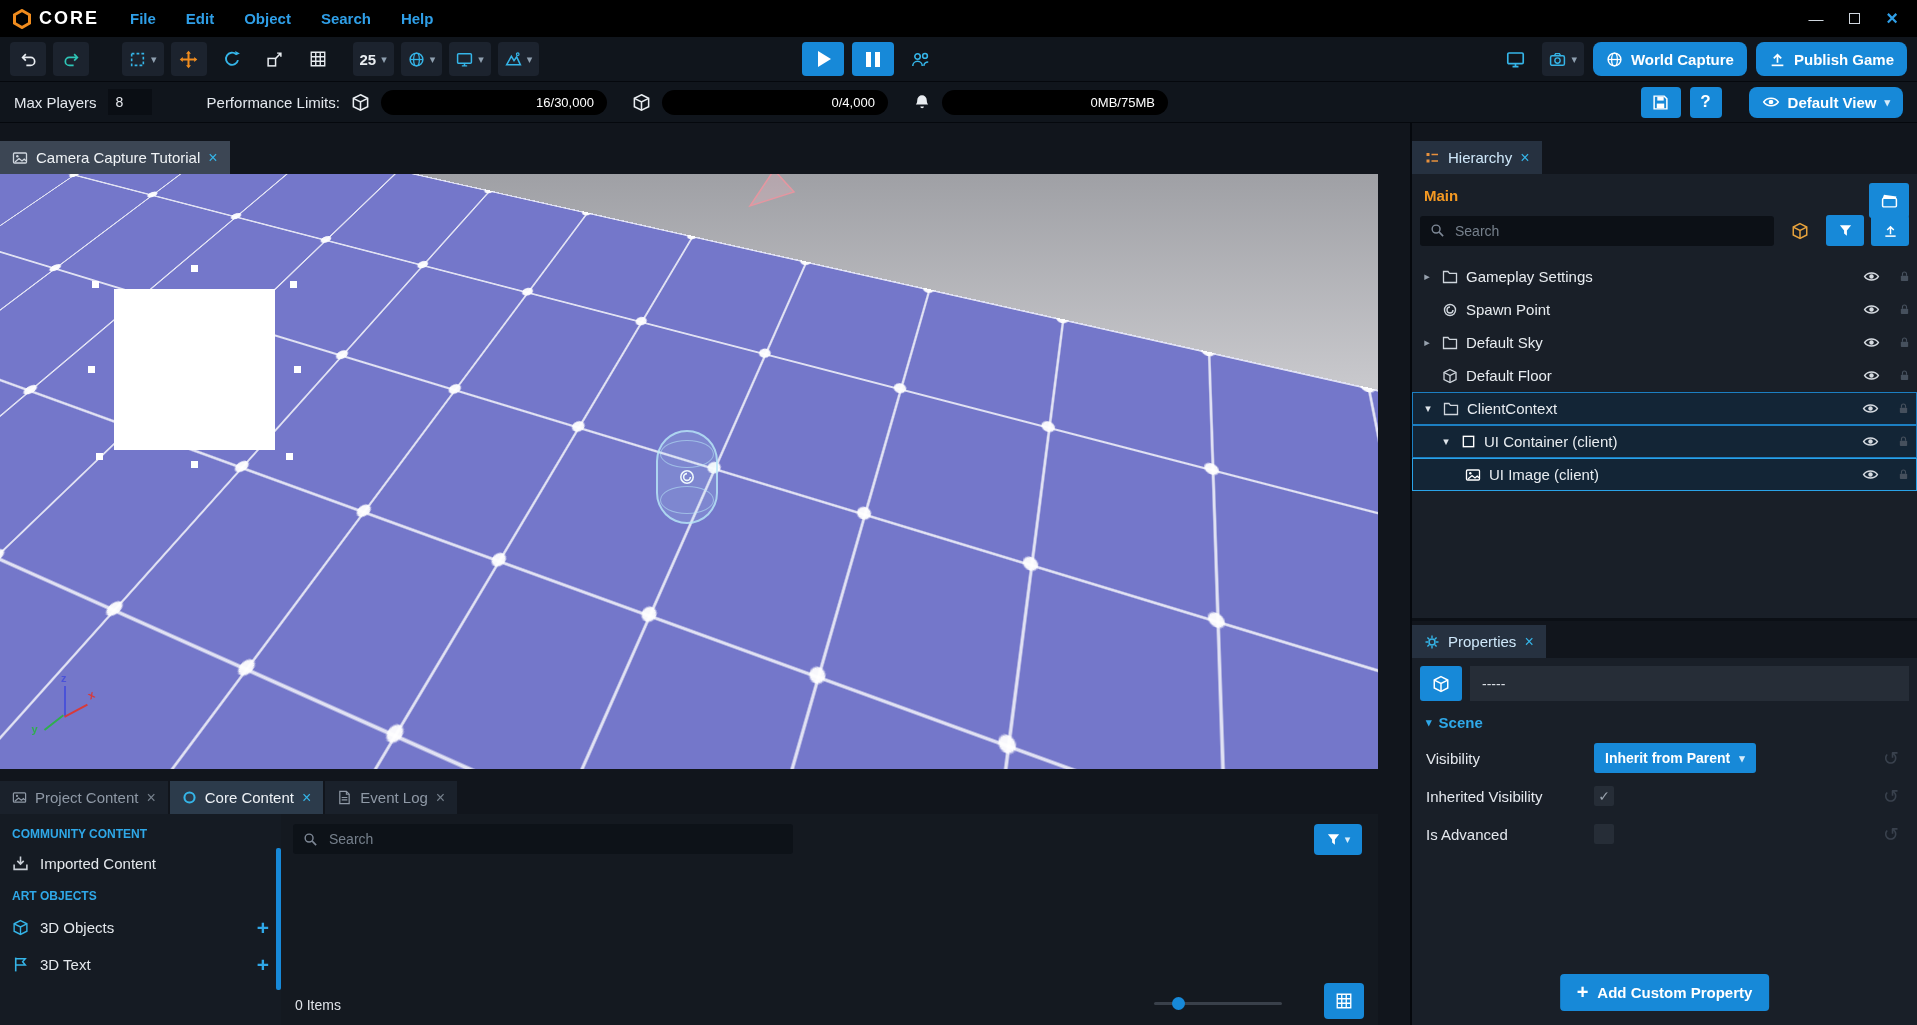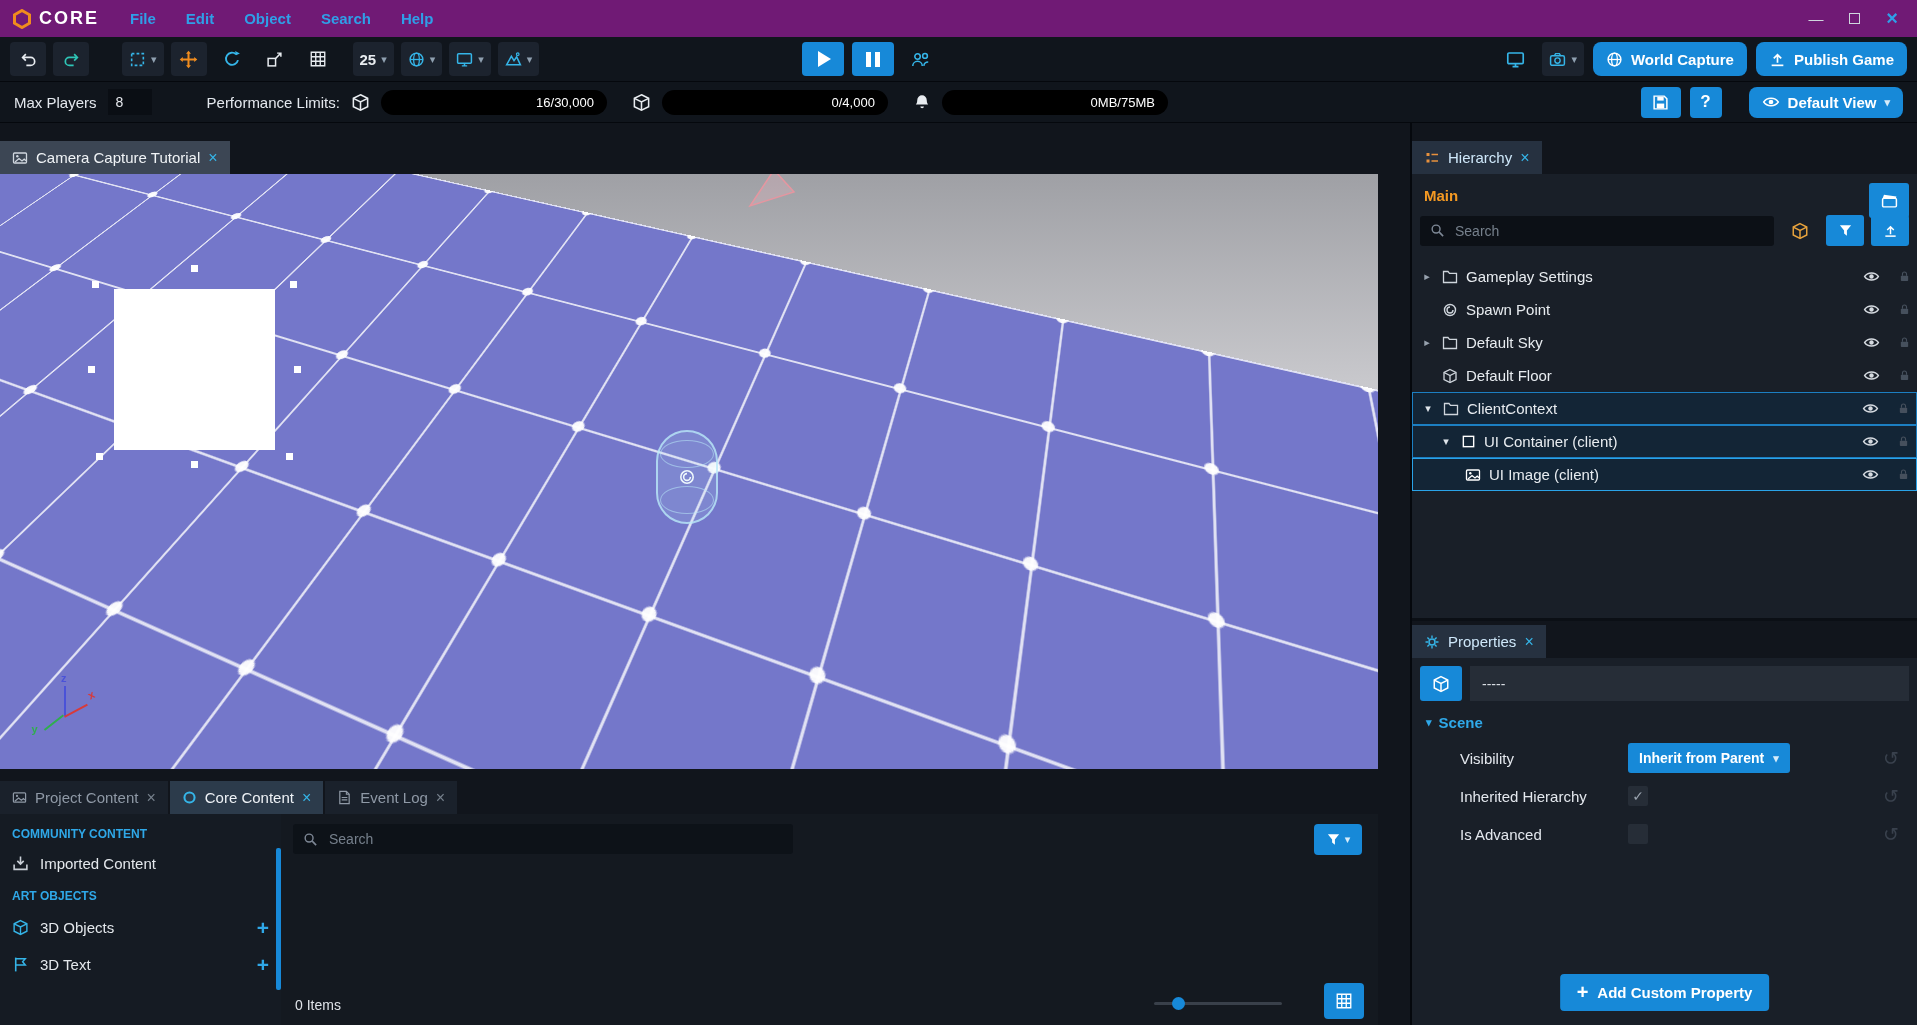--- a/index.html
+++ b/index.html
@@ -3,21 +3,21 @@
 <meta charset="utf-8">
 <style>
   html,body{margin:0;padding:0;width:1917px;height:1025px;background:#11151c;
     font-family:"Liberation Sans",sans-serif;color:#dfe3e8;overflow:hidden;font-size:14px;}
   *{box-sizing:border-box;}
   input{font-family:"Liberation Sans",sans-serif;}
   input::placeholder{color:#76808c;}
   .ic{display:inline-block;vertical-align:middle;flex:none;}
 
   
-  .titlebar{height:37px;background:#701a75;display:flex;align-items:center;}
+  .titlebar{height:37px;background:#000000;display:flex;align-items:center;}
   .logo{display:flex;align-items:center;gap:7px;padding:0 16px 0 12px;}
   .logo-hex{color:#f08c1e;}
   .logo-text{color:#fff;font-weight:bold;font-size:18px;letter-spacing:2px;}
   .menu-item{color:#2f9fe8;font-weight:bold;font-size:15px;padding:0 15px;cursor:default;}
   .win-controls{margin-left:auto;display:flex;align-items:center;gap:4px;padding-right:8px;}
   .win-btn{width:34px;height:28px;display:flex;align-items:center;justify-content:center;color:#cfd6de;font-size:15px;}
   .win-restore-box{width:11px;height:11px;border:1.5px solid #cfd6de;display:inline-block;}
   .win-close{color:#2f9fe8;font-size:20px;font-weight:bold;}
 
   
@@ -146,21 +146,21 @@
   
   .props-tabstrip{height:37px;margin-top:0;display:flex;align-items:flex-end;gap:2px;}
   .props-body{flex:1;background:#191f28;position:relative;padding:8px 8px 0;}
   .pname-row{display:flex;gap:8px;align-items:center;}
   .pcube-btn{width:42px;height:35px;background:#1789d8;border-radius:3px;display:flex;align-items:center;justify-content:center;color:#fff;}
   .pname-field{flex:1;height:35px;background:#262d37;display:flex;align-items:center;padding:0 12px;color:#d8dce2;font-size:14px;}
   .psearch-row{display:flex;gap:7px;align-items:center;margin-top:8px;}
   .gray-btn{width:38px;height:31px;background:#3a4250;border-radius:3px;display:flex;align-items:center;justify-content:center;color:#e4e9ee;}
   .section-hdr{color:#2fa8e8;font-weight:bold;font-size:15px;padding:13px 6px 8px;display:flex;align-items:center;gap:7px;}
   .section-hdr .tri{font-size:11px;}
-  .prow{display:flex;align-items:center;min-height:38px;padding:0 6px;position:relative;margin-left:34px;}
+  .prow{display:flex;align-items:center;min-height:38px;padding:0 6px;position:relative;}
   .plabel{width:168px;color:#e4e8ee;font-size:15px;}
   .pdrop{background:#1789d8;color:#fff;font-weight:bold;font-size:14px;height:30px;border-radius:3px;
     display:flex;align-items:center;gap:9px;padding:0 11px;}
   .pdrop .caret{color:#d6ecfa;}
   .pcheck{width:20px;height:20px;background:#262d37;border-radius:2px;display:flex;align-items:center;justify-content:center;
     color:#9aa3ae;font-size:14px;}
   .preset{position:absolute;right:10px;color:#39414d;font-size:19px;}
   .add-prop-btn{position:absolute;bottom:14px;left:50%;transform:translateX(-50%);background:#1789d8;color:#fff;
     font-weight:bold;font-size:15px;height:37px;border-radius:4px;display:flex;align-items:center;gap:9px;padding:0 17px;}
   .add-prop-btn .plus-g{font-size:20px;font-weight:bold;}
@@ -768,21 +768,21 @@
 
       <div class="prow">
         <span class="plabel">Visibility</span>
         <div class="pdrop">
           <span>Inherit from Parent</span>
           <span class="caret">▾</span>
         </div>
         <span class="preset">↺</span>
       </div>
       <div class="prow">
-        <span class="plabel">Inherited Hierarchy</span>
+        <span class="plabel">Inherited Visibility</span>
         <div class="pcheck">
           <span>✓</span>
         </div>
         <span class="preset">↺</span>
       </div>
       <div class="prow">
         <span class="plabel">Is Advanced</span>
         <div class="pcheck"></div>
         <span class="preset">↺</span>
       </div>

